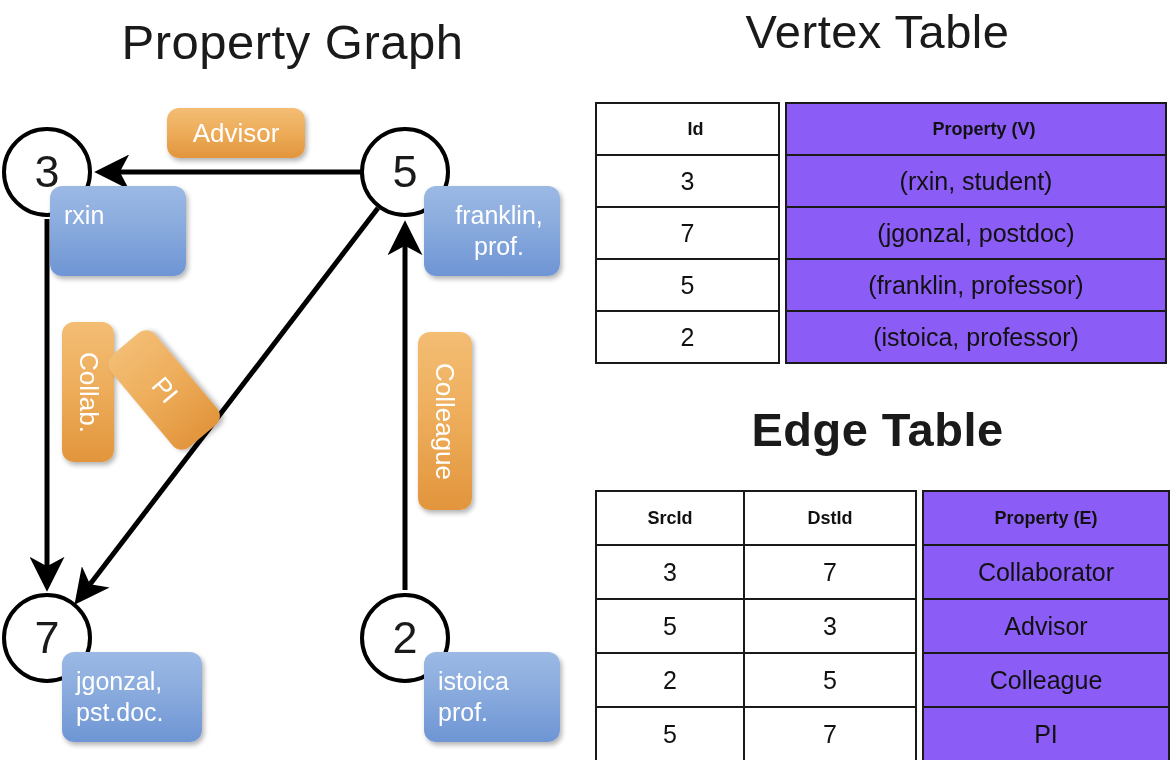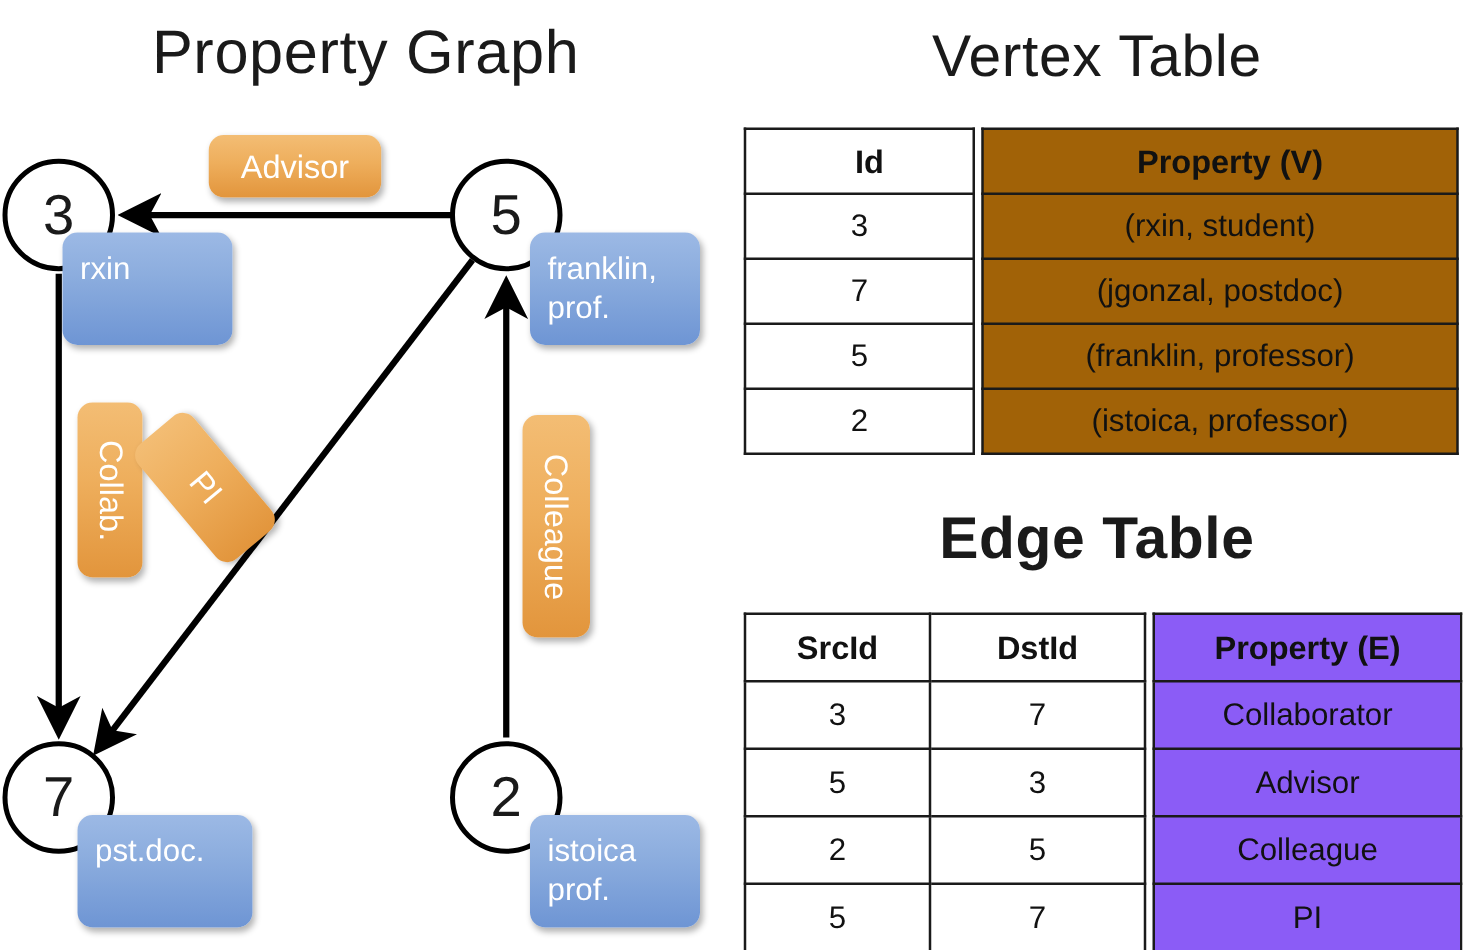--- a/index.html
+++ b/index.html
@@ -16,21 +16,21 @@
   .big-title{
     position:absolute;
     font-family:"Liberation Sans", sans-serif;
     font-weight:300;
     color:#1a1a1a;
     letter-spacing:0.5px;
     white-space:nowrap;
     text-align:center;
   }
   #graph-title{left:0;top:12px;width:585px;font-size:49px;line-height:60px;}
-  #vertex-title{left:585px;top:15px;width:585px;font-size:47px;line-height:60px;}
+  #vertex-title{left:585px;top:2px;width:585px;font-size:47px;line-height:60px;}
   #edge-title{left:585px;top:400px;width:585px;font-size:47px;line-height:60px;font-weight:bold;}
 
   
   #graph-area{left:0;top:0;width:585px;height:760px;}
   #edges-svg{position:absolute;left:0;top:0;width:585px;height:760px;}
 
   .node{
     position:absolute;
     width:90px;height:90px;
     border:4px solid #000;
@@ -57,21 +57,21 @@
     color:#ffffff;
     font-family:"Liberation Sans", sans-serif;
     font-weight:300;
     font-size:25px;
     line-height:31px;
     box-sizing:border-box;
     padding:14px 0 0 14px;
     z-index:6;
   }
   #vbox-3{left:50px;top:186px;width:136px;height:90px;}
-  #vbox-5{left:424px;top:186px;width:136px;height:90px;}
+  #vbox-5{left:424px;top:186px;width:136px;height:90px;text-align:center;}
   #vbox-7{left:62px;top:652px;width:140px;height:90px;}
   #vbox-2{left:424px;top:652px;width:136px;height:90px;}
 
   .ebox{
     position:absolute;
     border-radius:12px;
     background:linear-gradient(180deg,#f3bd74 0%,#eeae5c 45%,#e2953c 100%);
     box-shadow:2px 3px 5px rgba(0,0,0,0.30);
     color:#ffffff;
     font-family:"Liberation Sans", sans-serif;
@@ -100,29 +100,29 @@
     text-align:center;
     padding:0;
     box-sizing:border-box;
   }
   .tbl td.hdr{font-weight:bold;}
   .gap-col{border:none !important;background:transparent;width:7px;}
 
   #vertex-table{left:595px;top:102px;}
   #vertex-table td{height:52px;font-size:25px;}
   #vertex-table td.c-id{width:183px;background:#fff;}
-  #vertex-table td.c-prop{width:380px;background:#a16207;}
-  #vertex-table td.hdr{font-size:26px;padding-left:16px;}
+  #vertex-table td.c-prop{width:380px;background:#8b5cf6;}
+  #vertex-table td.hdr{font-size:18px;padding-left:16px;}
 
   #edge-table{left:595px;top:490px;}
   #edge-table td{height:54px;font-size:25px;}
   #edge-table td.c-src{width:148px;background:#fff;}
   #edge-table td.c-dst{width:172px;background:#fff;}
   #edge-table td.c-prop{width:246px;background:#8b5cf6;}
-  #edge-table td.hdr{font-size:26px;margin-left:24px;}
+  #edge-table td.hdr{font-size:18px;margin-left:24px;}
 </style>
 </head>
 <body>
 
 <div class="panel" id="graph-area">
 
   <div class="big-title" id="graph-title">Property Graph</div>
 
   <svg id="edges-svg" viewBox="0 0 585 760">
     <defs>
@@ -146,20 +146,21 @@
   <div class="node" id="node-2">2</div>
 
   <div class="vbox" id="vbox-3">
     <div>rxin</div>
   </div>
   <div class="vbox" id="vbox-5">
     <div>franklin,</div>
     <div>prof.</div>
   </div>
   <div class="vbox" id="vbox-7">
+    <div>jgonzal,</div>
     <div>pst.doc.</div>
   </div>
   <div class="vbox" id="vbox-2">
     <div>istoica</div>
     <div>prof.</div>
   </div>
 
   <div class="ebox" id="ebox-advisor">
     <span>Advisor</span>
   </div>

